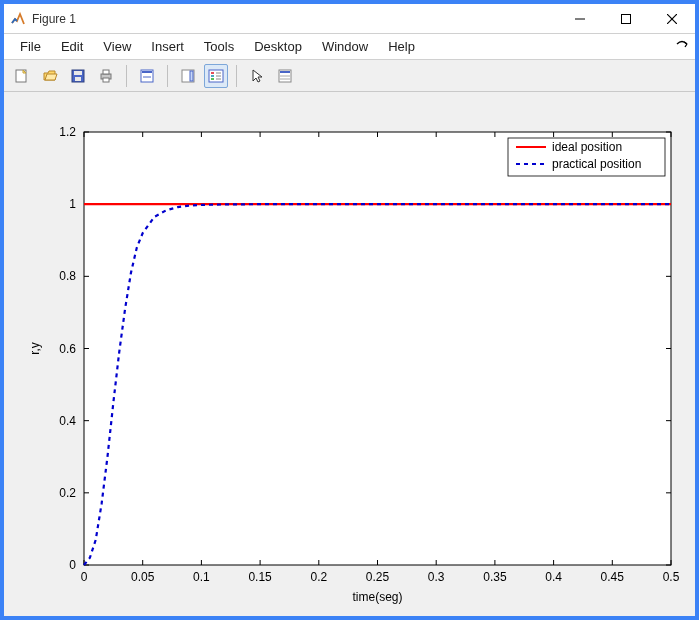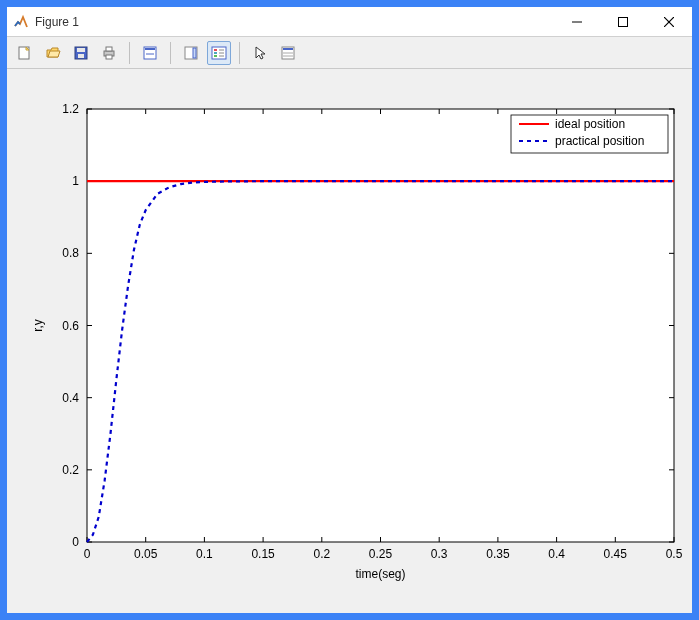--- a/index.html
+++ b/index.html
@@ -8,21 +8,21 @@
     font-family: "Segoe UI", Arial, sans-serif;
     font-size: 12px;
     background: #fff;
     width: 699px;
     height: 620px;
     overflow: hidden;
   }
   .window {
     width: 699px;
     height: 620px;
-    border: 7px solid #3b82f6;
+    border: 4px solid #3b82f6;
     background: #f0f0f0;
     display: flex;
     flex-direction: column;
   }
   .titlebar {
     height: 30px;
     background: #fff;
     display: flex;
     align-items: center;
     padding-left: 6px;
@@ -138,20 +138,36 @@
       </div>
       <div class="win-btn close">
         <svg width="10" height="10">
           <line x1="0" y1="0" x2="10" y2="10" stroke="#000" stroke-width="1.2"></line>
           <line x1="10" y1="0" x2="0" y2="10" stroke="#000" stroke-width="1.2"></line>
         </svg>
       </div>
     </div>
   </div>
 
+  <div class="menubar">
+    <span class="menu-item">File</span>
+    <span class="menu-item">Edit</span>
+    <span class="menu-item">View</span>
+    <span class="menu-item">Insert</span>
+    <span class="menu-item">Tools</span>
+    <span class="menu-item">Desktop</span>
+    <span class="menu-item">Window</span>
+    <span class="menu-item">Help</span>
+    <span class="redo-corner">
+      <svg width="14" height="14" viewBox="0 0 14 14">
+        <path d="M2 6 Q7 1 12 6" fill="none" stroke="#000" stroke-width="1.3"></path>
+        <path d="M12 6 L9 4 M12 6 L10 9" fill="none" stroke="#000" stroke-width="1.3"></path>
+      </svg>
+    </span>
+  </div>
 
   <div class="toolbar">
     <div class="tool-btn">
       <svg width="16" height="16">
           <rect x="2" y="2" width="10" height="12" fill="#fff" stroke="#777"></rect>
           <path d="M9 2 L12 5 L9 5 Z" fill="#ffe18a" stroke="#c7a33a"></path>
         </svg>
     </div>
     <div class="tool-btn">
       <svg width="16" height="16">

